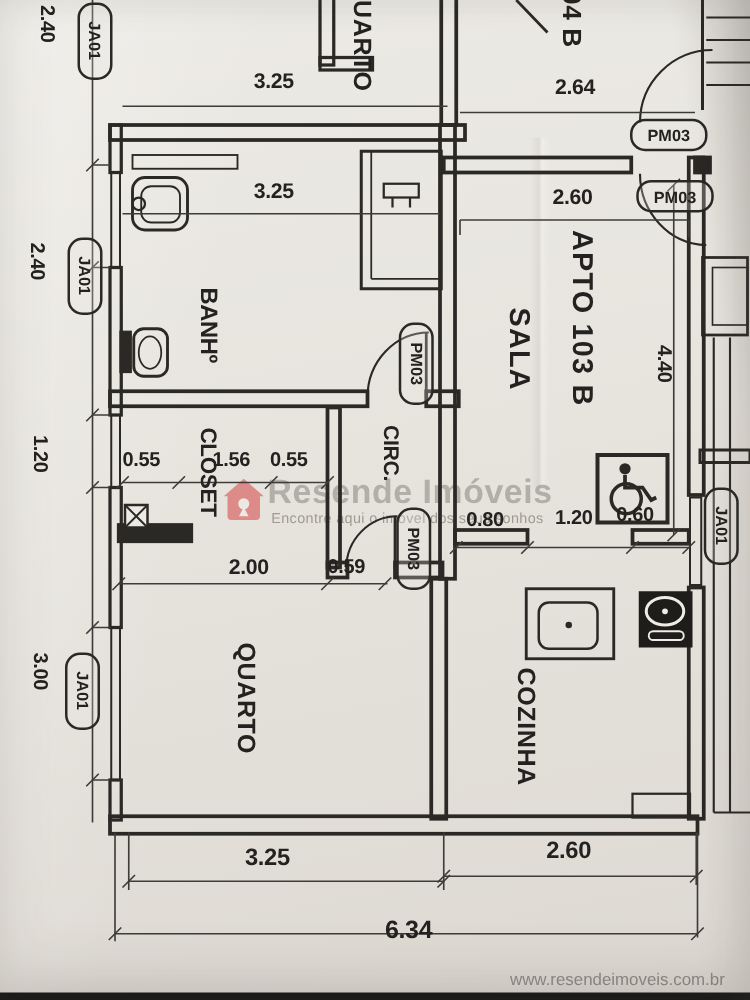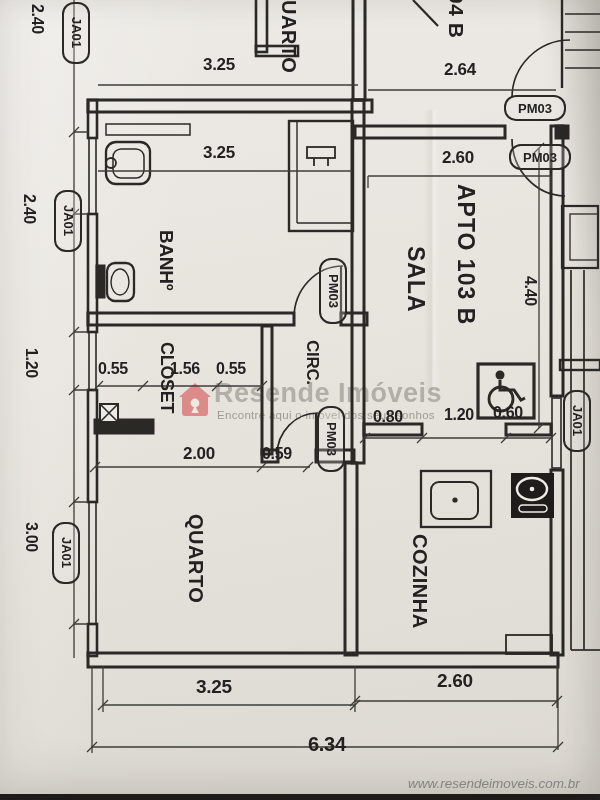--- a/index.html
+++ b/index.html
@@ -229,16 +229,16 @@
   <div class="abs tag tagH" style="left:509px;top:144px;">
       <span>PM03</span>
     </div>
   <div class="abs tag tagV" style="left:319px;top:258px;height:62px;">
       <span>PM03</span>
     </div>
   <div class="abs tag tagV" style="left:317px;top:406px;height:62px;">
       <span>PM03</span>
     </div>
 
-  <div class="abs footer-url" style="left:408px;top:776px;font-style:italic;">www.resendeimoveis.com.br</div>
+  <div class="abs footer-url" style="left:408px;top:776px;">www.resendeimoveis.com.br</div>
   <div class="abs filmstrip"></div>
 
 </div>
 
 </body></html>

